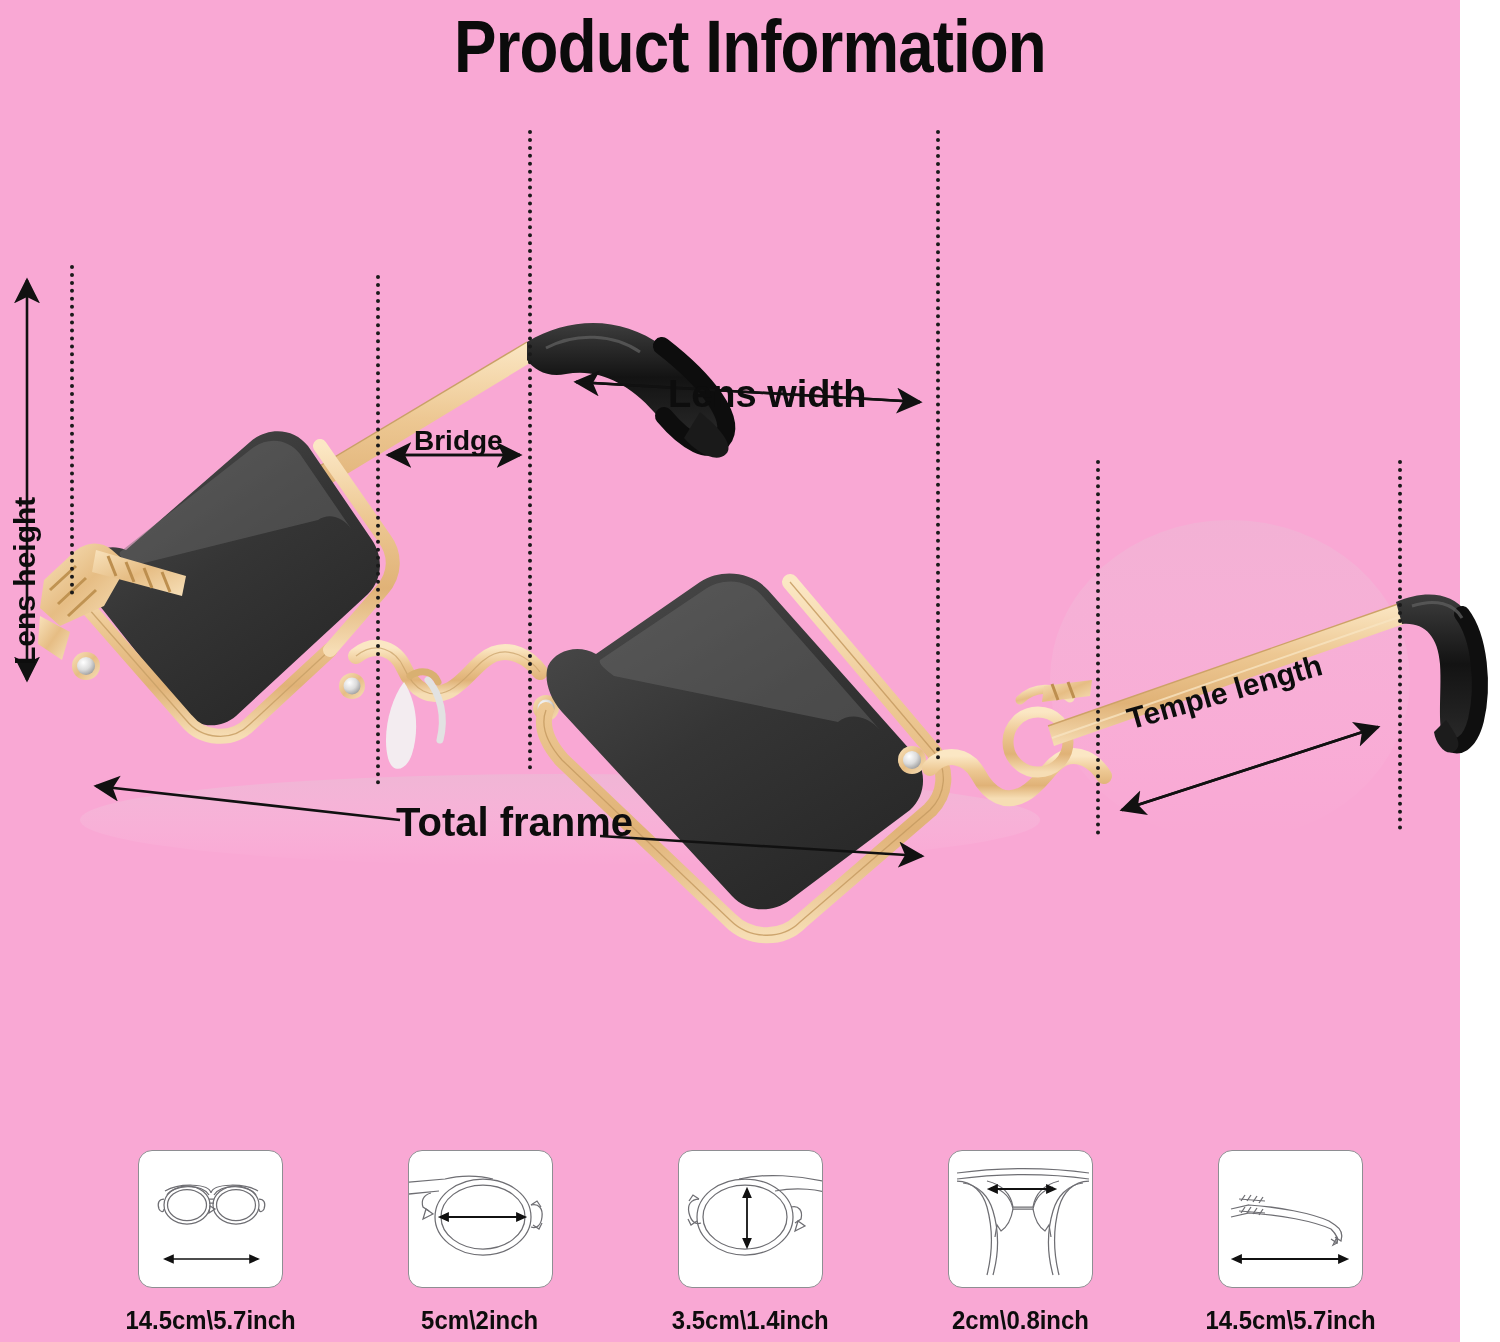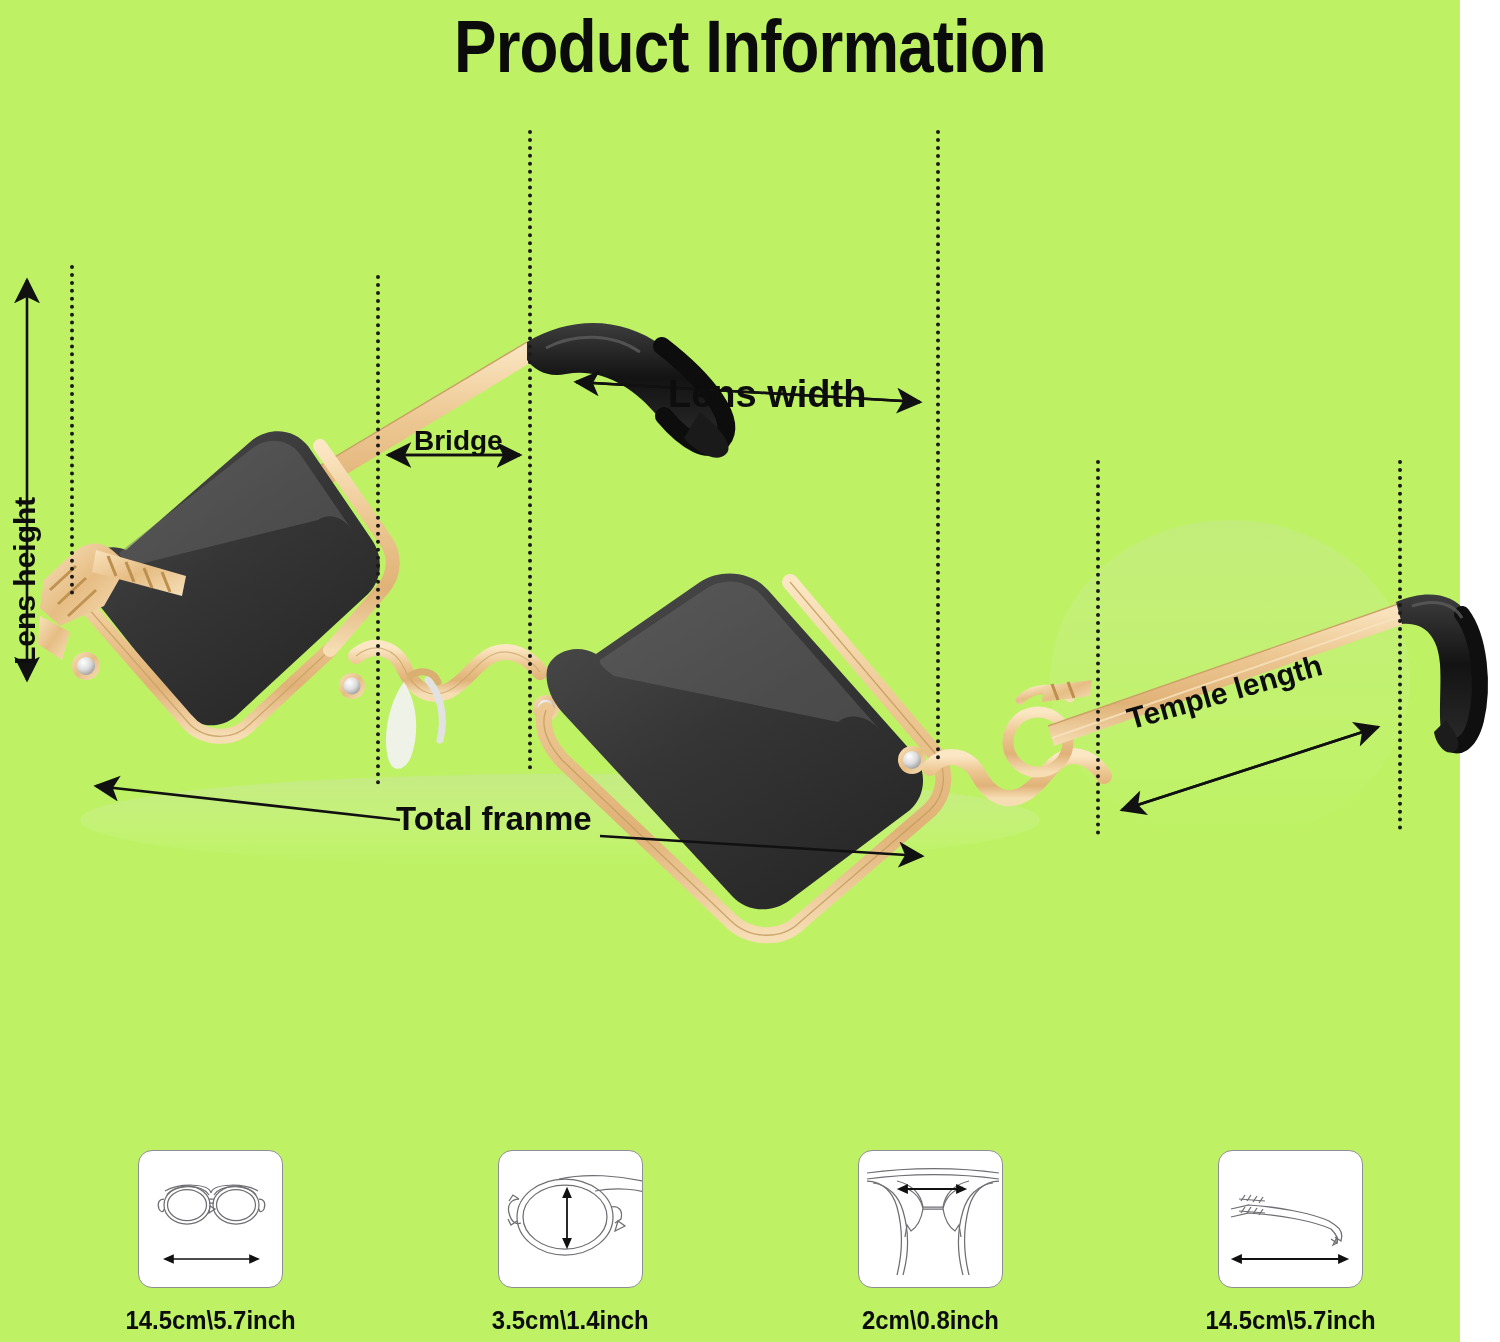--- a/index.html
+++ b/index.html
@@ -2,21 +2,21 @@
 <html><head>
 <meta charset="utf-8">
 <style>
   * { margin:0; padding:0; box-sizing:border-box; }
   html,body {
     width:1500px; height:1342px;
     background:#ffffff;
     font-family:"Liberation Sans", sans-serif;
     overflow:hidden;
   }
-  .page { position:relative; width:1460px; height:1342px; background:#bef264; }
+  .page { position:relative; width:1460px; height:1342px; background:#f9a8d4; }
 
   
   .title {
     position:absolute; left:0; top:4px; width:1500px;
     text-align:center;
     font-family:"Liberation Sans", sans-serif;
     font-weight:bold;
     font-size:74px;
     letter-spacing:-1px;
     color:#0b0b0b;
@@ -37,21 +37,21 @@
   .mlabel {
     position:absolute;
     font-family:"Liberation Sans", sans-serif;
     font-weight:bold;
     color:#0d0d0d;
     white-space:nowrap;
   }
   .mlabel.lw { font-size:38px; }
   .mlabel.br { font-size:28px; }
   .mlabel.tl { font-size:30px; }
-  .mlabel.tf { font-size:33px; }
+  .mlabel.tf { font-size:40px; }
   .mlabel.lh {
     font-size:30px;
     transform:rotate(-90deg);
     transform-origin:left top;
   }
 
   .arrowsvg { position:absolute; overflow:visible; }
 
   
   .specs {
@@ -286,20 +286,43 @@
           <g stroke="#111" stroke-width="1.6" fill="none">
             <line x1="26" y1="108" x2="119" y2="108"></line>
             <path d="M 26 108 L 34 104.5 L 34 111.5 Z" fill="#111"></path>
             <path d="M 119 108 L 111 104.5 L 111 111.5 Z" fill="#111"></path>
           </g>
         </svg>
       </div>
       <div class="spec-cap">14.5cm\5.7inch</div>
     </div>
 
+    <div class="spec">
+      <div class="spec-box">
+        <svg width="145" height="138" viewBox="0 0 145 138">
+          <g fill="none" stroke="#6e6e73" stroke-width="1.25">
+            <ellipse cx="74" cy="66" rx="48" ry="38"></ellipse>
+            <ellipse cx="74" cy="66" rx="42" ry="32"></ellipse>
+            <path d="M -10 32 L 36 28 C 50 24 70 24 84 28"></path>
+            <path d="M -10 44 L 30 40"></path>
+            <path d="M 22 42 C 14 44 12 50 14 56 L 20 60"></path>
+            <path d="M 17 58 L 14 68 L 24 63 Z"></path>
+            <path d="M 122 54 C 130 52 134 58 133 66 C 132 74 128 78 122 76"></path>
+            <path d="M 122 54 L 128 50 L 132 56"></path>
+            <path d="M 124 74 L 130 78 L 133 72"></path>
+          </g>
+          <g stroke="#111" stroke-width="1.8" fill="none">
+            <line x1="31" y1="66" x2="116" y2="66"></line>
+            <path d="M 31 66 L 39 62.5 L 39 69.5 Z" fill="#111"></path>
+            <path d="M 116 66 L 108 62.5 L 108 69.5 Z" fill="#111"></path>
+          </g>
+        </svg>
+      </div>
+      <div class="spec-cap">5cm\2inch</div>
+    </div>
 
     <div class="spec">
       <div class="spec-box">
         <svg width="145" height="138" viewBox="0 0 145 138">
           <g fill="none" stroke="#6e6e73" stroke-width="1.25">
             <ellipse cx="66" cy="66" rx="48" ry="38"></ellipse>
             <ellipse cx="66" cy="66" rx="42" ry="32"></ellipse>
             <path d="M 60 28 C 86 22 120 24 152 32"></path>
             <path d="M 96 40 C 118 36 140 38 155 44"></path>
             <path d="M 20 48 C 12 48 8 54 10 62 C 12 70 16 74 22 72"></path>

